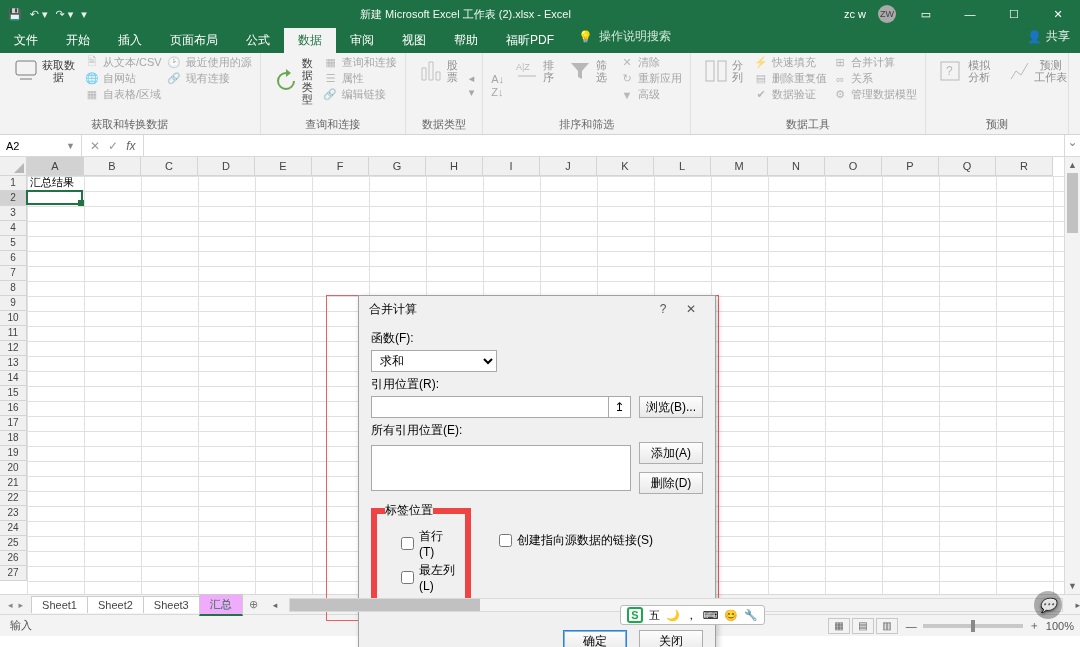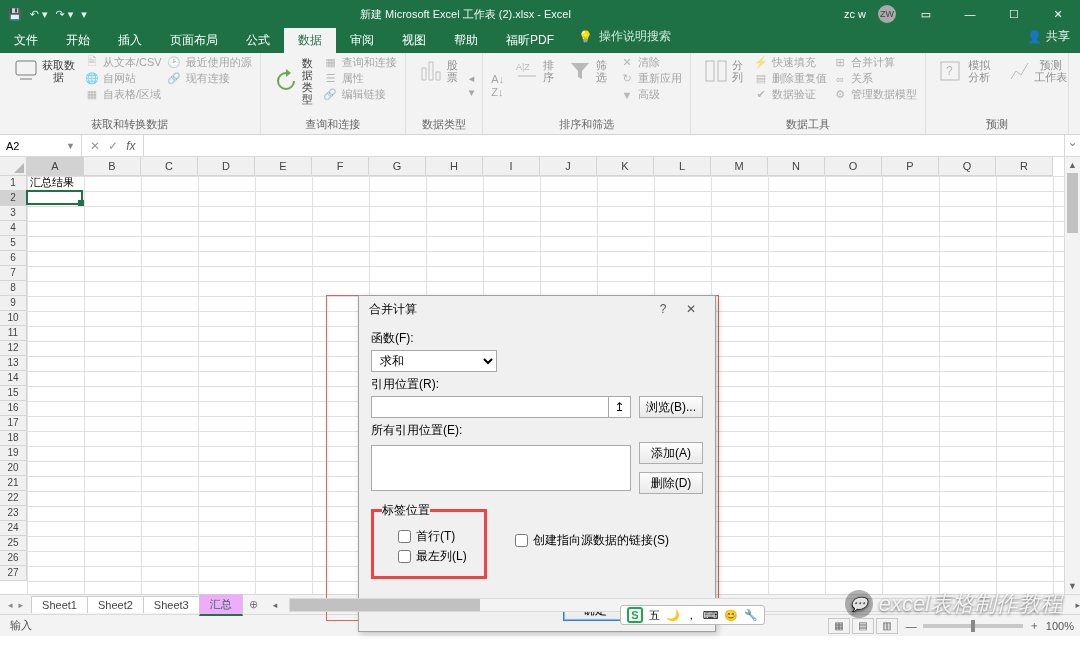--- a/index.html
+++ b/index.html
@@ -76,21 +76,21 @@
 .dialog label { display:block; margin:4px 0 3px; }
 .dialog .row { display:flex; gap:8px; align-items:center; }
 .dialog select, .dialog input[type=text] { border:1px solid #a9a9a9; background:#fff; height:22px; font-size:12px; padding:0 4px; }
 .dialog select { width:126px; }
 .dialog .ref-in { flex:1; display:flex; }
 .dialog .ref-in input { flex:1; }
 .dialog .ref-in .pick { width:22px; border:1px solid #a9a9a9; border-left:none; background:#fff; display:flex;align-items:center;justify-content:center; }
 .dialog .btn { width:64px; height:22px; border:1px solid #adadad; background:linear-gradient(#fdfdfd,#e9e9e9); font-size:12px; }
 .dialog .btn.primary { border:1px solid #2a82da; box-shadow:0 0 0 1px #7eb4ea inset; }
 .dialog .listbox { width:270px; height:46px; border:1px solid #a9a9a9; background:#fff; }
-.dialog fieldset { border:3px solid #ef4444; padding:6px 8px 8px; margin-top:8px; width:116px; }
+.dialog fieldset { border:6px solid #ef4444; padding:6px 8px 8px; margin-top:8px; width:100px; }
 .dialog .cbx { display:flex; gap:5px; align-items:center; margin:3px 0;padding-left:16px; }
 .dialog .cbx input { width:13px;height:13px; }
 .dialog .dactions { display:flex; justify-content:flex-end; gap:12px; padding:10px 12px; }
 
 
 .sheettabs { height:20px; border-top:1px solid #d9d9d9; display:flex; align-items:center; font-size:11px; background:#f3f3f3; }
 .sheettabs .nav { padding:0 8px; color:#888; border-right:1px solid #ccc; font-size:9px; display:flex; gap:6px; }
 .sheettabs .st { padding:2px 10px; background:#fff; border:1px solid #ccc; border-bottom:none; margin-left:-1px; color:#444; }
 .sheettabs .st.active { border-bottom:2px solid #217346; color:#217346; background:#f0abfc; }
 .sheettabs .add { width:22px; text-align:center; color:#777; }
@@ -548,14 +548,13 @@
           <div class="t"></div>
         </div>
       <span>＋</span>
       <span>100%</span>
     </div>
   </div>
 </div>
 
 <div class="watermark">
   <span class="wx">💬</span>
-  <span>excel表格制作教程</span>
 </div>
 
 </body></html>

